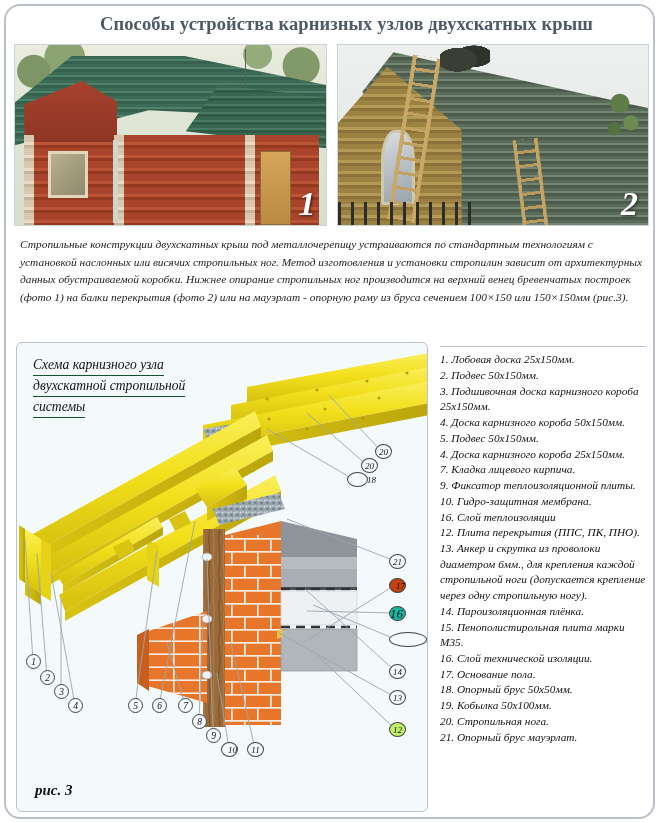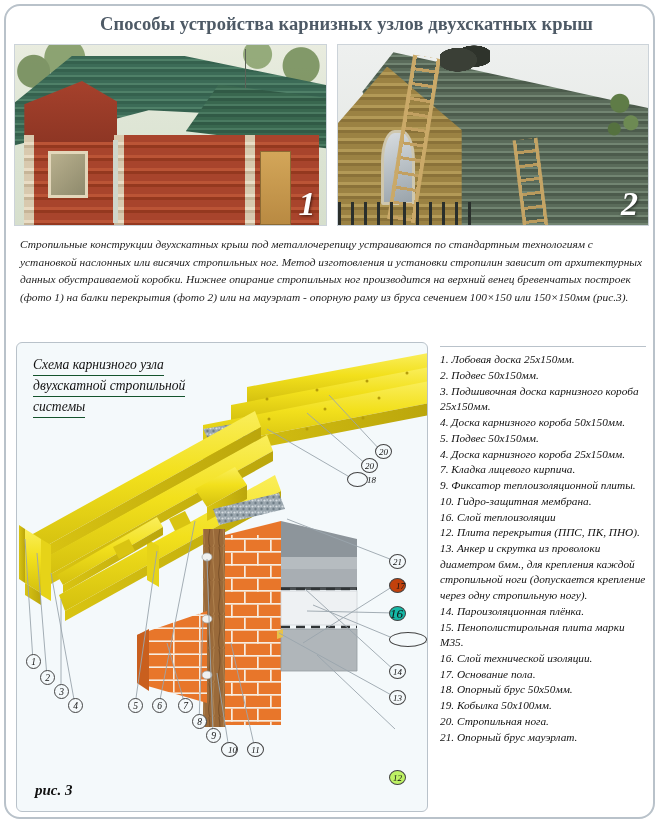--- a/index.html
+++ b/index.html
@@ -497,21 +497,21 @@
       <div>
         <div style="position:absolute;left:330px;top:129px;width:17px;height:15px;border:1px solid #444;border-radius:50%;background:#f4f9fb;font-family:'Liberation Serif',serif;font-style:italic;font-size:9px;line-height:14px;text-align:center;color:#111;padding-left:19px;">18</div>
         <div style="position:absolute;left:344px;top:115px;width:17px;height:15px;border:1px solid #444;border-radius:50%;background:#f4f9fb;font-family:'Liberation Serif',serif;font-style:italic;font-size:9px;line-height:14px;text-align:center;color:#111;">20</div>
         <div style="position:absolute;left:358px;top:101px;width:17px;height:15px;border:1px solid #444;border-radius:50%;background:#f4f9fb;font-family:'Liberation Serif',serif;font-style:italic;font-size:9px;line-height:14px;text-align:center;color:#111;">20</div>
         <div style="position:absolute;left:372px;top:211px;width:17px;height:15px;border:1px solid #444;border-radius:50%;background:#f4f9fb;font-family:'Liberation Serif',serif;font-style:italic;font-size:9px;line-height:14px;text-align:center;color:#111;">21</div>
         <div style="position:absolute;left:372px;top:235px;width:17px;height:15px;border:1px solid #444;border-radius:50%;background:#c2410c;font-family:'Liberation Serif',serif;font-style:italic;font-size:9px;line-height:14px;text-align:right;color:#111;">17</div>
         <div style="position:absolute;left:372px;top:263px;width:17px;height:15px;border:1px solid #444;border-radius:50%;background:#14b8a6;font-family:'Liberation Serif',serif;font-style:italic;font-size:13px;line-height:14px;color:#111;">16</div>
         <div style="position:absolute;left:372px;top:289px;width:17px;height:15px;border:1px solid #444;border-radius:50%;background:#f4f9fb;font-family:'Liberation Serif',serif;font-style:italic;font-size:9px;line-height:14px;text-align:center;color:#111;padding-left:36px;">15</div>
         <div style="position:absolute;left:372px;top:321px;width:17px;height:15px;border:1px solid #444;border-radius:50%;background:#f4f9fb;font-family:'Liberation Serif',serif;font-style:italic;font-size:9px;line-height:14px;text-align:center;color:#111;">14</div>
         <div style="position:absolute;left:372px;top:347px;width:17px;height:15px;border:1px solid #444;border-radius:50%;background:#f4f9fb;font-family:'Liberation Serif',serif;font-style:italic;font-size:9px;line-height:14px;text-align:center;color:#111;">13</div>
-        <div style="position:absolute;left:372px;top:379px;width:17px;height:15px;border:1px solid #444;border-radius:50%;background:#bef264;font-family:'Liberation Serif',serif;font-style:italic;font-size:9px;line-height:14px;text-align:center;color:#111;margin-top:48px;">12</div>
+        <div style="position:absolute;left:372px;top:379px;width:17px;height:15px;border:1px solid #444;border-radius:50%;background:#bef264;font-family:'Liberation Serif',serif;font-style:italic;font-size:9px;line-height:14px;text-align:center;color:#111;">12</div>
       </div>
 
       <div class="fig-label">рис. 3</div>
     </div>
 
     <ul class="legend">
       <li>1. Лобовая доска 25х150мм.</li>
       <li>2. Подвес 50х150мм.</li>
       <li>3. Подшивочная доска карнизного короба 25х150мм.</li>
       <li>4. Доска карнизного короба 50х150мм.</li>

